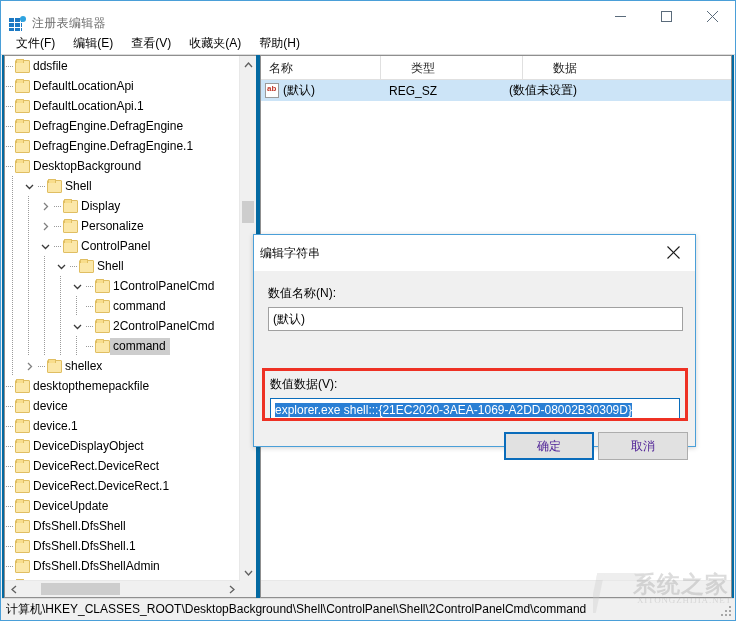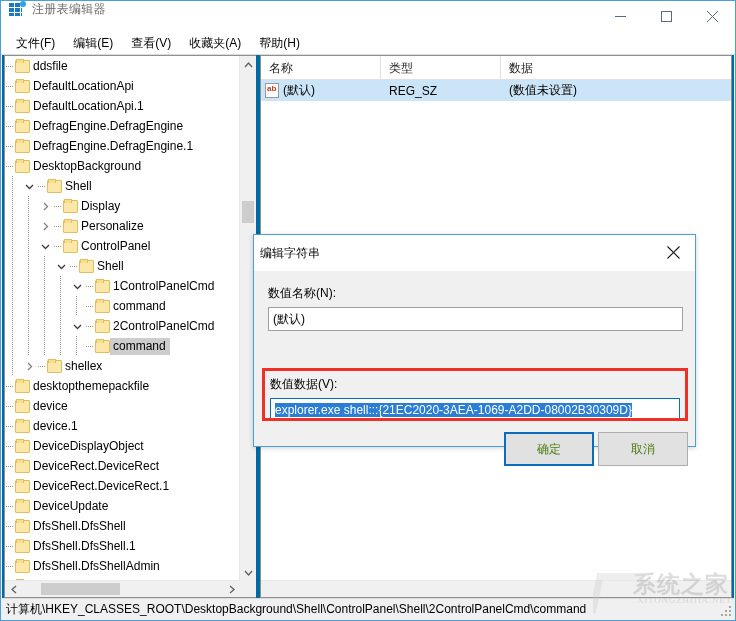--- a/index.html
+++ b/index.html
@@ -23,21 +23,21 @@
     box-sizing: border-box;
     border: 1px solid #4a9fd8;
     background: #f0f0f0;
   }
 
   
   #titlebar {
     height: 31px;
     background: #ffffff;
     display: flex;
-    align-items: flex-start;
+    align-items: flex-end;
     position: relative;
   }
   #app-icon {
     width: 16px; height: 16px;
     margin-left: 8px; margin-right: 7px;
     position: relative;
     flex: none;
   }
   #app-icon .grid {
     position: absolute; left: 0; top: 2px;
@@ -213,20 +213,21 @@
     box-sizing: border-box;
     border: 1px solid #8f8f8f;
     background: #ffffff;
     overflow: hidden;
   }
   #list-header {
     display: flex;
     height: 23px;
     background: #ffffff;
     border-bottom: 1px solid #e0e0e0;
+    gap: 22px;
   }
   .col-head {
     box-sizing:border-box;
     border-right: 1px solid #e0e0e0;
     padding: 4px 0 0 8px;
     font-size: 12px;
     color: #1f1f1f;
     height: 23px;
   }
   .col-name { width: 120px; }
@@ -387,25 +388,25 @@
   #value-data-input {
     border:1px solid #0a6cbb;
   }
   #value-data-input .sel {
     background:#2a7fd4;
     color:#ffffff;
   }
   .dlg-btn {
     position:absolute;
     box-sizing:border-box;
-    height: 34px;
+    height: 28px;
     background:#e1e1e1;
     border:1px solid #adadad;
     display:flex; align-items:center; justify-content:center;
-    font-size:12px; color:#4d7c0f;
+    font-size:12px; color:#4c1d95;
   }
   #btn-ok {
     border: 2px solid #0a6cbb;
     background:#e1e1e1;
   }
   #red-box {
     position:absolute;
     left: 8px; top: 97px;
     width: 426px; height: 53px;
     box-sizing:border-box;

